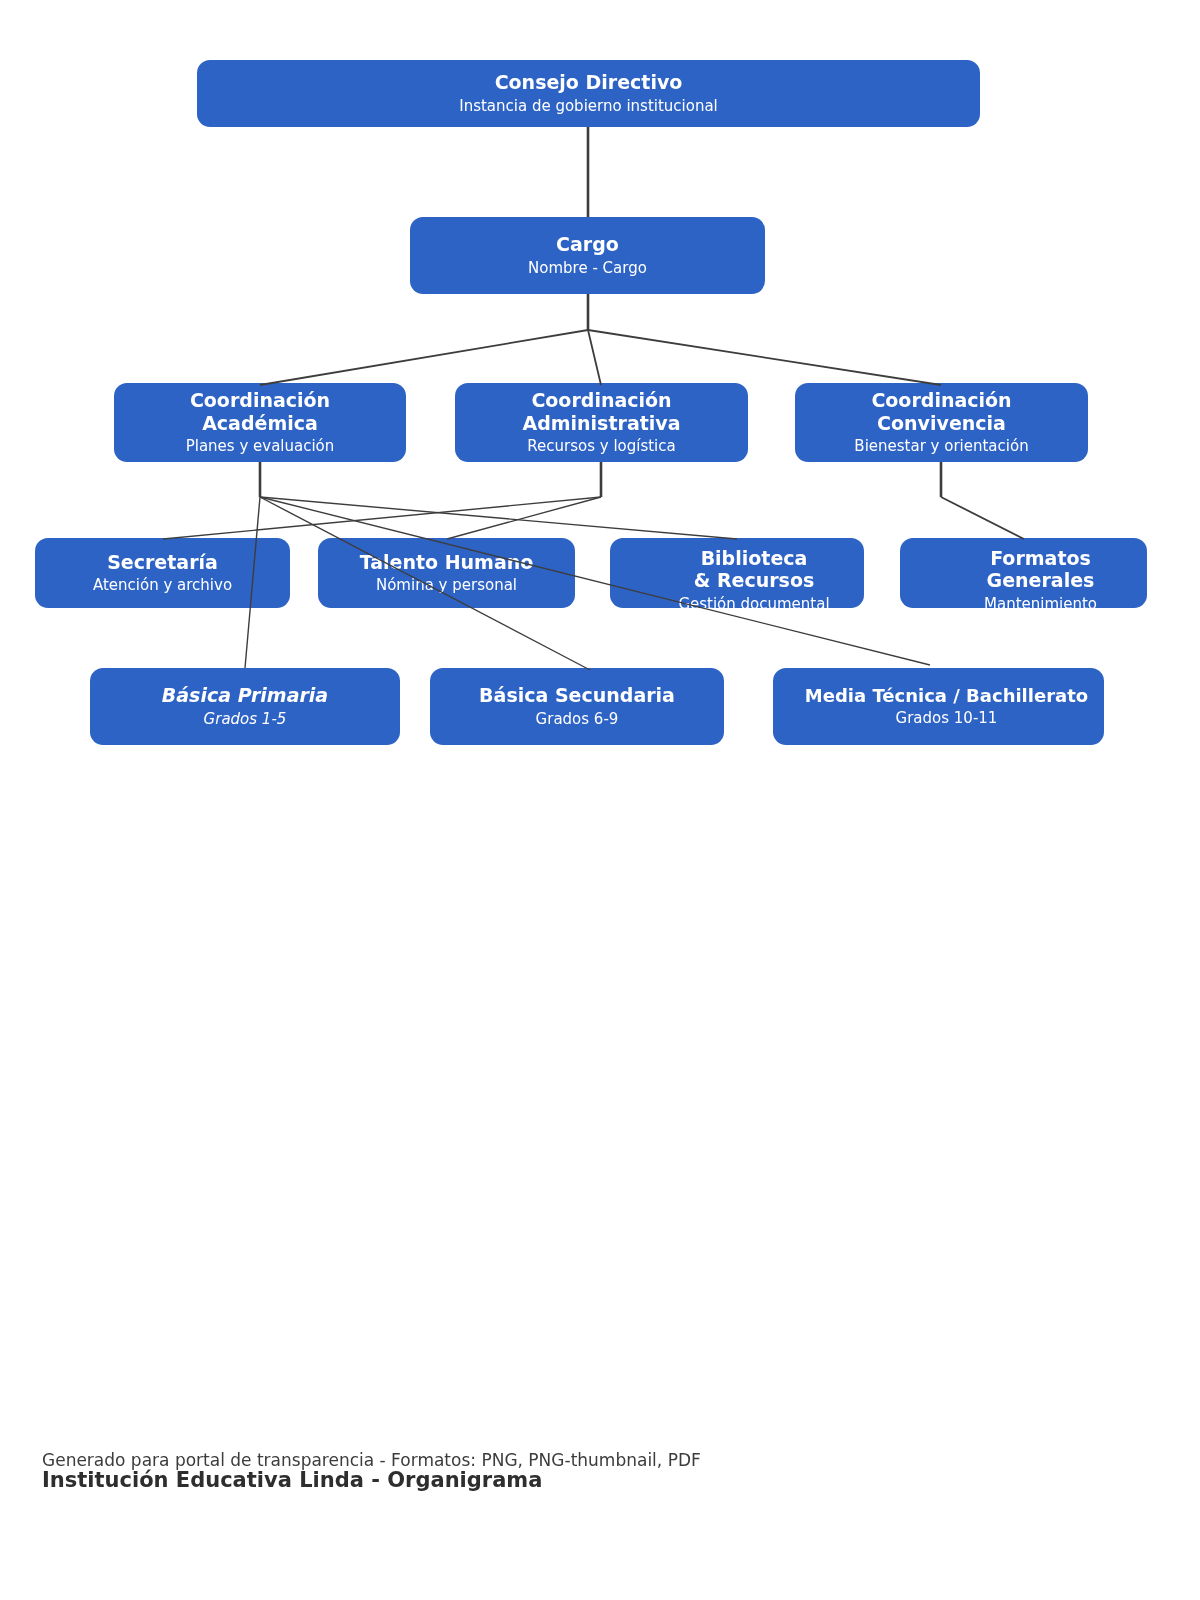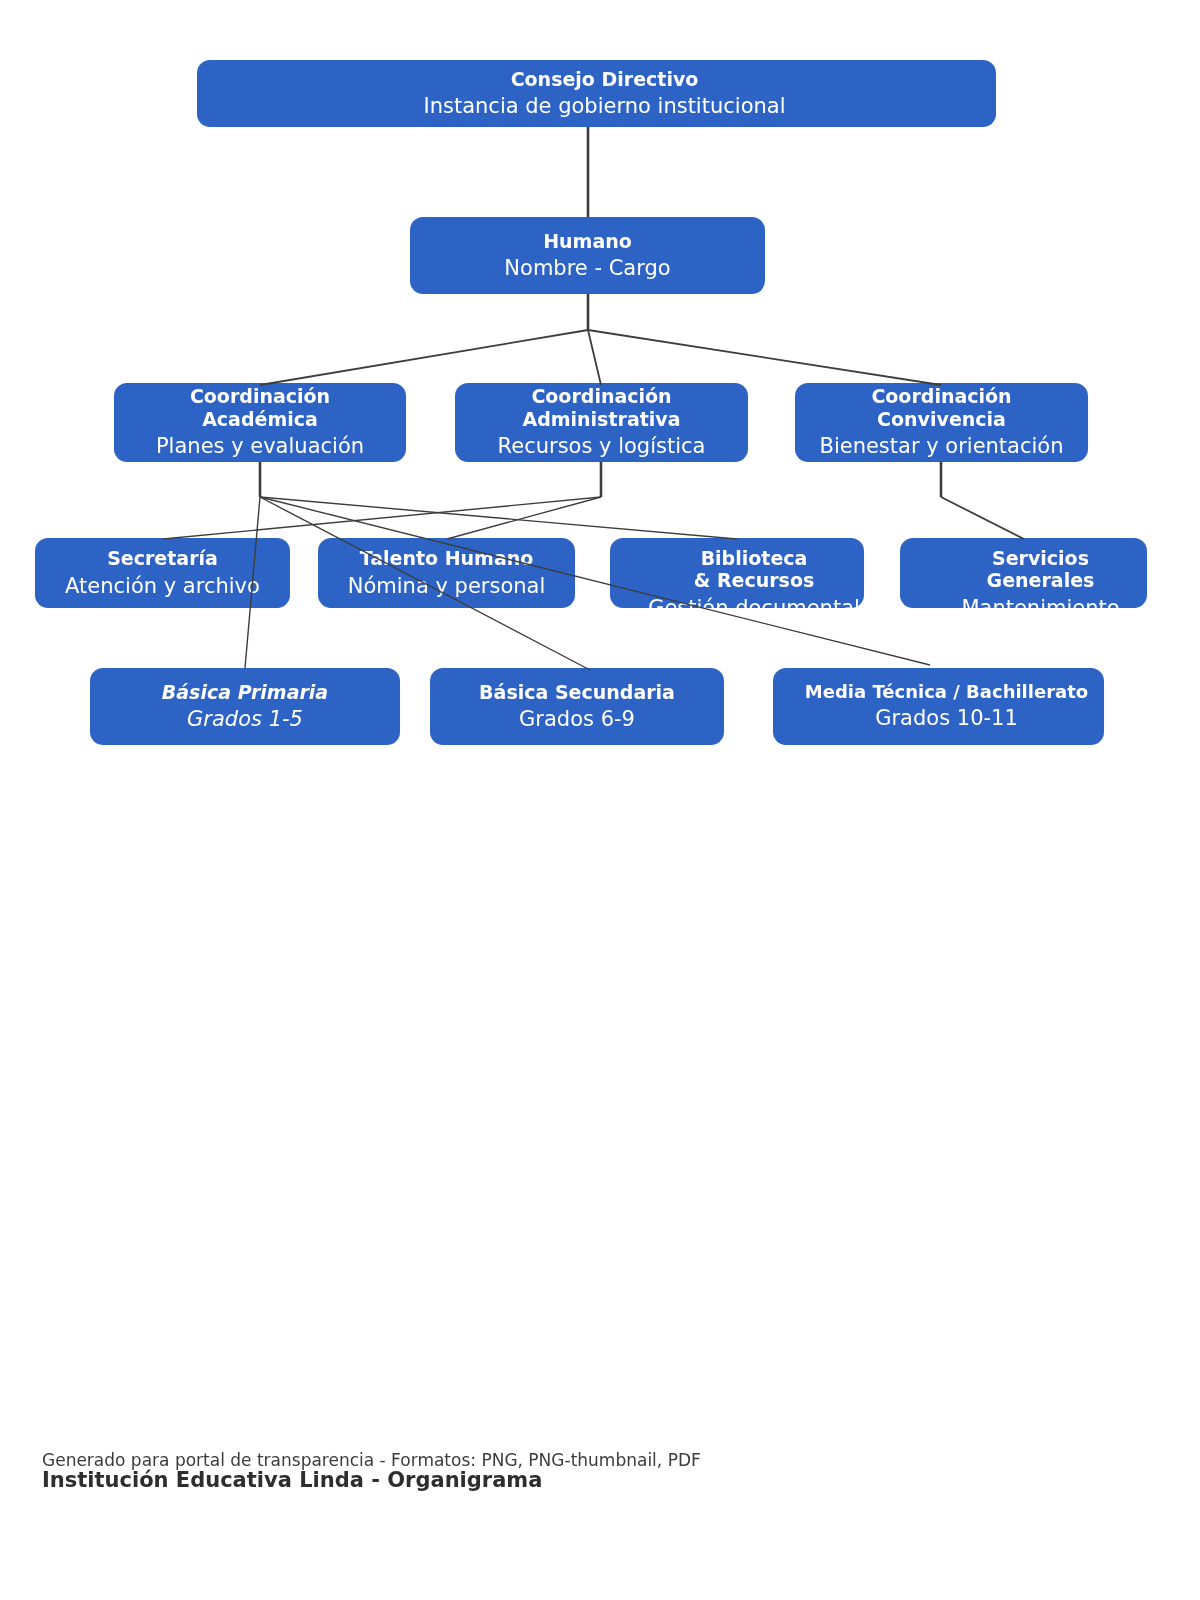--- a/index.html
+++ b/index.html
@@ -24,27 +24,27 @@
     overflow: visible;
     z-index: 1;
   }
   .node .t {
     font-weight: bold;
     font-size: 19px;
     line-height: 1.18;
     white-space: nowrap;
   }
   .node .s {
-    font-size: 21px;
+    font-size: 15px;
     line-height: 1.25;
     margin-top: 3px;
     white-space: nowrap;
   }
   
-  .n-consejo  { left: 197px; top:  60px; width: 783px; height: 67px; padding-left: 16px; }
+  .n-consejo  { left: 197px; top:  60px; width: 783px; height: 67px; }
   .n-rector   { left: 410px; top: 217px; width: 355px; height: 77px; }
   .n-acad     { left: 114px; top: 383px; width: 292px; height: 79px; }
   .n-admin    { left: 455px; top: 383px; width: 293px; height: 79px; }
   .n-conv     { left: 795px; top: 383px; width: 293px; height: 79px; }
   .n-secre    { left:  35px; top: 538px; width: 255px; height: 70px; }
   .n-talento  { left: 318px; top: 538px; width: 257px; height: 70px; }
   .n-biblio   { left: 610px; top: 538px; width: 254px; height: 70px; }
   .n-serv     { left: 900px; top: 538px; width: 247px; height: 70px; }
   .n-prim     { left:  90px; top: 668px; width: 310px; height: 77px; font-style: italic; }
   .n-secu     { left: 430px; top: 668px; width: 294px; height: 77px; }
@@ -103,21 +103,21 @@
     <line class="trunk" x1="941" y1="462" x2="941" y2="497"></line>
     <line class="branch" x1="941" y1="497" x2="1024" y2="539"></line>
   </svg>
 
   <div class="node n-consejo">
     <span class="t">Consejo Directivo</span>
     <span class="s">Instancia de gobierno institucional</span>
   </div>
 
   <div class="node n-rector">
-    <span class="t">Humano</span>
+    <span class="t">Cargo</span>
     <span class="s">Nombre - Cargo</span>
   </div>
 
   <div class="node n-acad">
     <span class="t">Coordinación</span>
     <span class="t">Académica</span>
     <span class="s">Planes y evaluación</span>
   </div>
 
   <div class="node n-admin">
@@ -142,21 +142,21 @@
     <span class="s">Nómina y personal</span>
   </div>
 
   <div class="node n-biblio">
     <span class="t">Biblioteca</span>
     <span class="t">&amp; Recursos</span>
     <span class="s">Gestión documental</span>
   </div>
 
   <div class="node n-serv">
-    <span class="t">Servicios</span>
+    <span class="t">Formatos</span>
     <span class="t">Generales</span>
     <span class="s">Mantenimiento</span>
   </div>
 
   <div class="node n-prim">
     <span class="t">Básica Primaria</span>
     <span class="s">Grados 1-5</span>
   </div>
 
   <div class="node n-secu">

